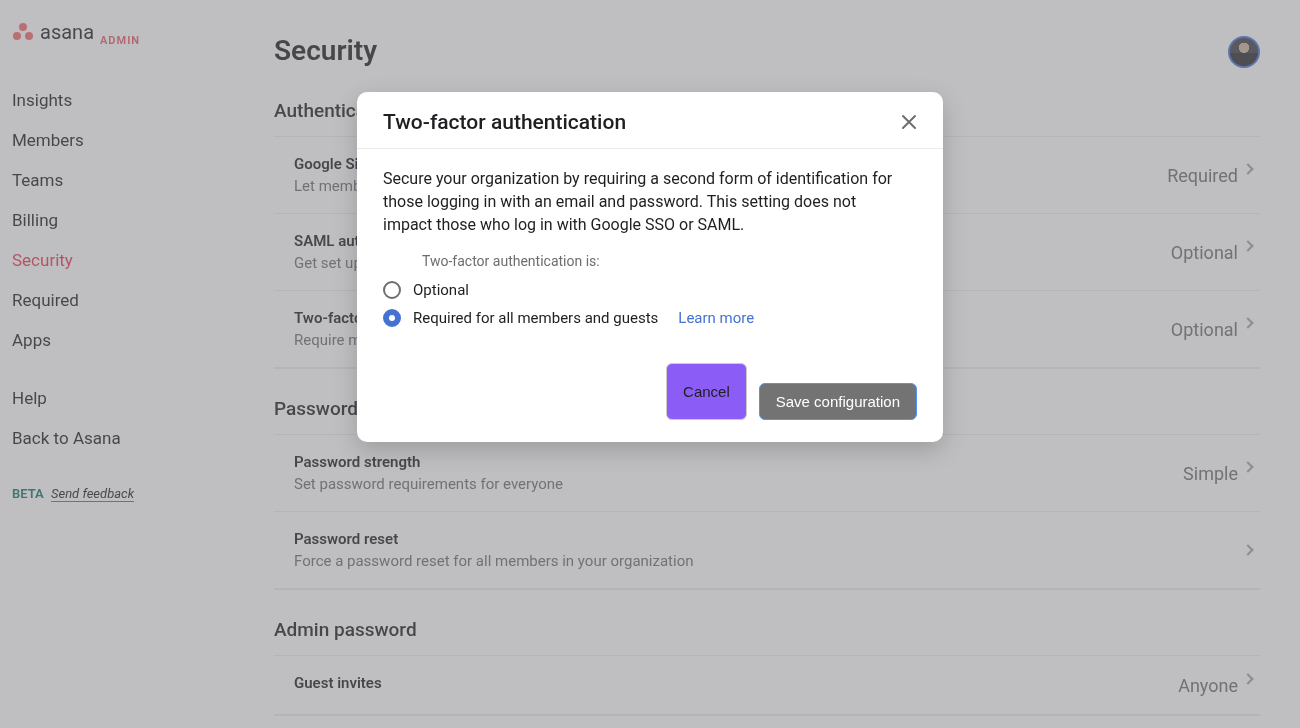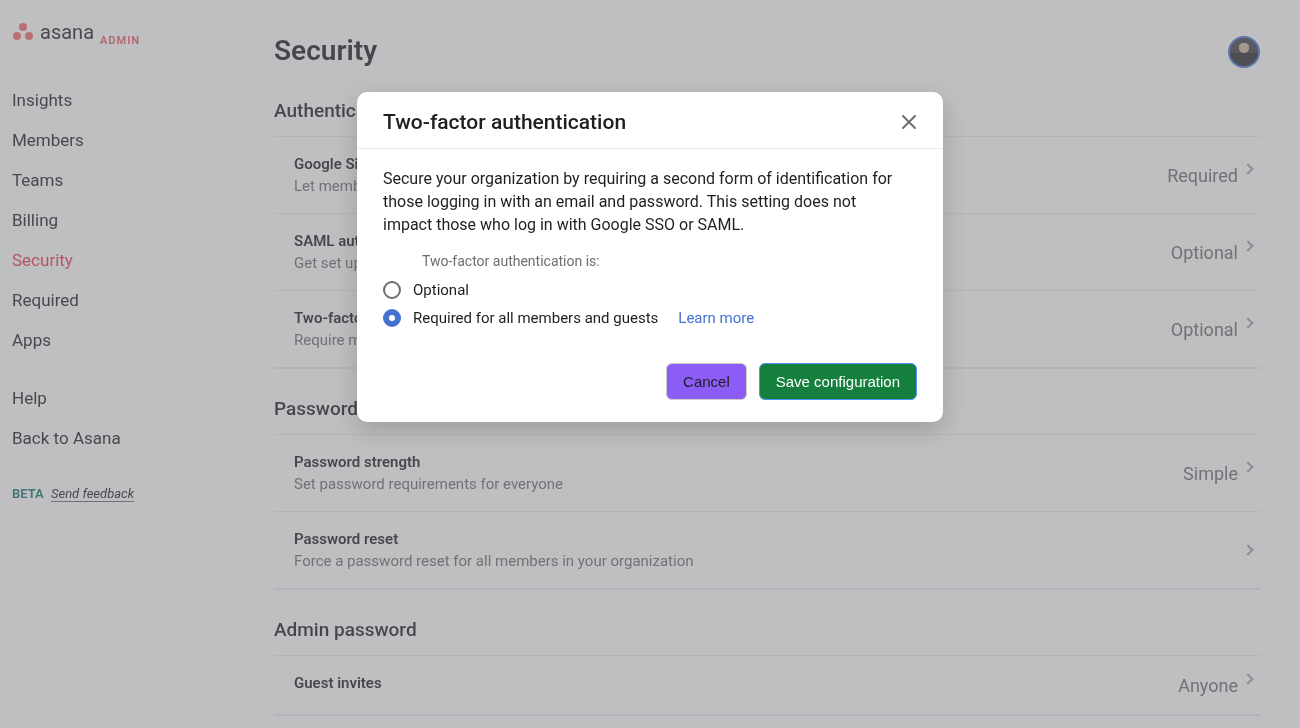--- a/index.html
+++ b/index.html
@@ -97,21 +97,21 @@
     .learn-more { color: #4573d2; margin-left: 8px; cursor: pointer; }
 
     .modal-actions {
       display: flex; justify-content: flex-end; gap: 12px;
       padding: 4px 26px 22px 26px;
     }
     .btn {
       font-size: 15px; padding: 9px 16px; border-radius: 6px; cursor: pointer;
       border: 1px solid #cfcbcb; background: #8b5cf6; color: #1e1f21;
     }
-    .btn.primary { background: #15803d; border-color: #4f94f7; color: #fff; }
+    .btn.primary { background: #737373; border-color: #4f94f7; color: #fff; margin-top: 20px; }
 
     .section-list { border-bottom: 1px solid #e8e8e9; }
   </style>
 </head>
 <body>
 
 <div class="app">
   <aside class="sidebar">
     <div class="logo-row">
       <span class="logo-dots">

